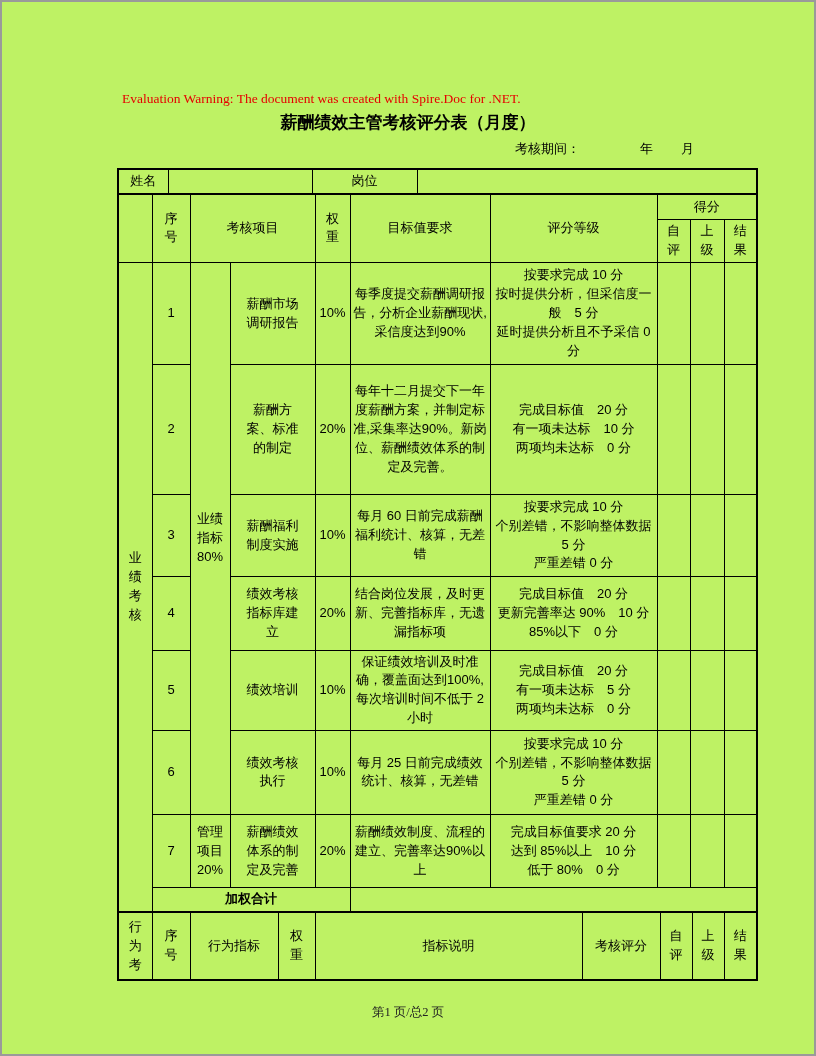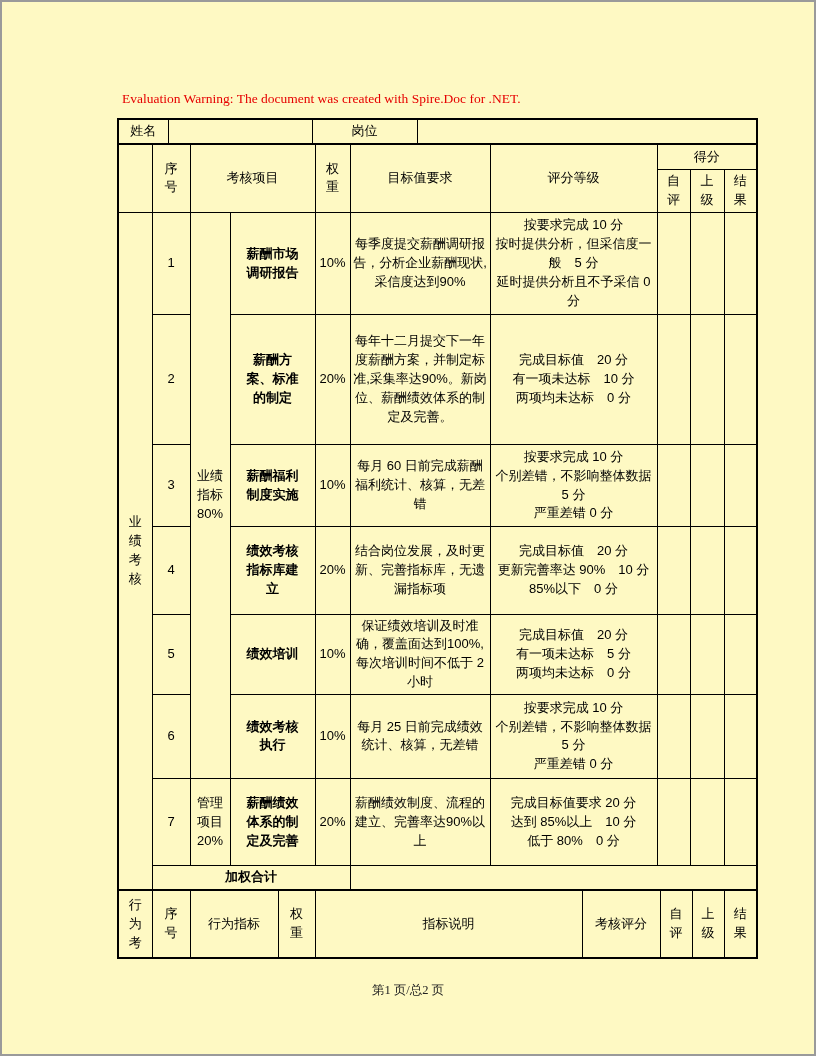--- a/index.html
+++ b/index.html
@@ -1,18 +1,18 @@
 <!DOCTYPE html>
 <html><head>
 <meta charset="utf-8">
 <style>
   * { box-sizing: border-box; margin: 0; padding: 0; }
   body { background: #888; font-family: "Liberation Sans", sans-serif; }
   .page {
-    width: 816px; height: 1056px; background: #fef9c3; margin: 0 auto;
+    width: 816px; height: 1056px; background: #bef264; margin: 0 auto;
     border: 2px solid #9a9a9a; padding-top: 88px; position: relative;
   }
   .warning {
     font-family: "Liberation Serif", serif; color: #e60000;
     font-size: 13.5px; margin-left: 120px; line-height: 18px;
   }
   .doc-title {
     text-align: center; font-size: 17px; font-weight: bold;
     color: #000; margin-top: 3px; line-height: 24px;
   }
@@ -22,21 +22,21 @@
 
   table { border-collapse: collapse; table-layout: fixed; margin-left: 115px; }
   table { border: 2px solid #000; }
   td {
     border: 1px solid #000; font-size: 13px; color: #000;
     text-align: center; vertical-align: middle; padding: 2px;
     line-height: 1.45; white-space: pre-line; overflow-wrap: break-word;
   }
   .tbl-info { margin-top: 10px; }
   .tbl-main, .tbl-behavior { margin-top: -2px; }
-  .item-cell { padding: 15px 11px; font-weight: bold; }
+  .item-cell { padding: 8px 11px; }
   .bold { font-weight: bold; }
   .r-h1 { height: 26px; }
   .r-h2 { height: 34px; }
   .r-info { height: 24px; }
   .r1 { height: 102px; }
   .r2 { height: 130px; }
   .r3 { height: 82px; }
   .r4 { height: 70px; }
   .r5 { height: 78px; }
   .r6 { height: 84px; }
@@ -47,20 +47,22 @@
     text-align: center; font-family: "Liberation Serif", serif;
     font-size: 12.5px; color: #222; margin-top: 23px;
   }
 </style>
 </head>
 <body>
 
 <div class="page">
 
   <div class="warning">Evaluation Warning: The document was created with Spire.Doc for .NET.</div>
+  <div class="doc-title">薪酬绩效主管考核评分表（月度）</div>
+  <div class="period"><span>考核期间：</span><span class="gap-year">年</span><span class="gap-month">月</span></div>
 
   <table class="tbl-info">
     <colgroup>
         <col style="width:50px">
         <col style="width:144px">
         <col style="width:105px">
         <col style="width:340px">
       </colgroup>
     <tbody>
         <tr class="r-info">

